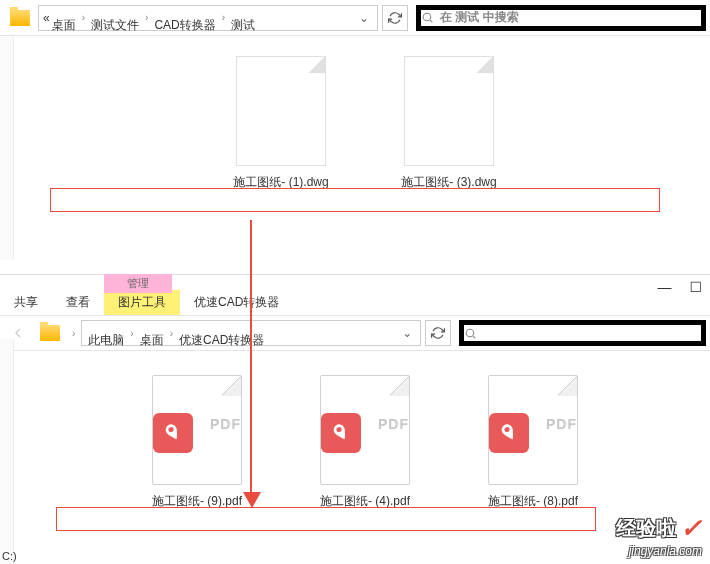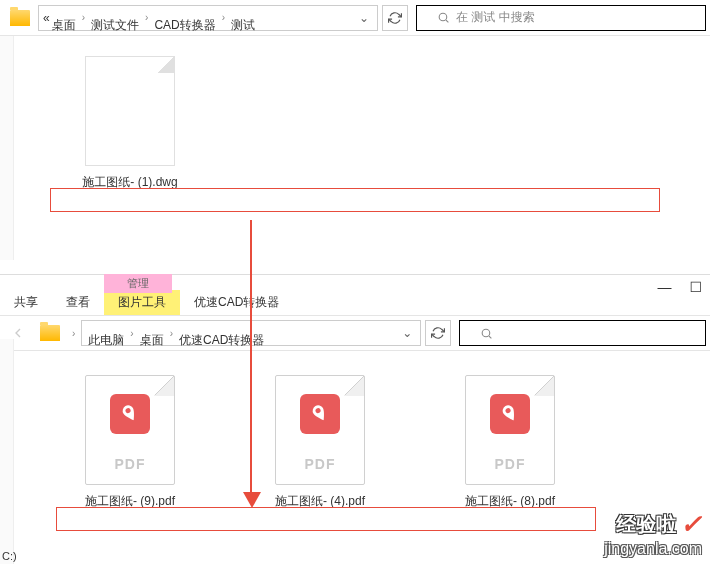--- a/index.html
+++ b/index.html
@@ -14,50 +14,50 @@
     .folder-icon { width: 20px; height: 16px; background: linear-gradient(to bottom, #ffd86e 0%, #ffb800 100%); border-radius: 1px 1px 0 0; position: relative; margin: 0 6px; }
     .folder-icon:before { content: ""; position: absolute; top: -3px; left: 0; width: 8px; height: 3px; background: #ffd86e; border-radius: 1px 1px 0 0; }
     
     .breadcrumb { display: flex; align-items: center; flex: 0 0 auto; height: 26px; border: 1px solid #ccc; background: #fff; padding: 0 4px; font-size: 12px; color: #333; min-width: 300px; }
     .breadcrumb-sep { color: #888; margin: 0 4px; font-size: 10px; }
     .breadcrumb-item { cursor: pointer; padding: 0 2px; margin-top: 15px; }
     .breadcrumb-dd { color: #666; margin-left: auto; margin-right: 4px; }
     
     .refresh-btn { width: 26px; height: 26px; border: 1px solid #ccc; display: flex; align-items: center; justify-content: center; margin-left: 2px; color: #555; }
     
-    .search-box { display: flex; align-items: center; flex: 1; height: 26px; border: 1px solid #000000; margin-left: 6px; padding: 0 20px; color: #888; font-size: 12px; gap: 6px; }
-    
-    .file-area { padding: 20px 40px 10px 40px; display: flex; gap: 50px; position: relative; }
+    .search-box { display: flex; align-items: center; flex: 1; height: 26px; border: 5px solid #000000; margin-left: 6px; padding: 0 0; color: #888; font-size: 12px; gap: 6px; font-weight: bold; }
+    
+    .file-area { padding: 20px 40px 10px 40px; display: flex; gap: 28px; position: relative; justify-content: center; }
     .file-item { display: flex; flex-direction: column; align-items: center; width: 140px; }
     .file-thumb { width: 90px; height: 110px; background: #fff; border: 1px solid #e0e0e0; position: relative; }
     .file-thumb:before { content: ""; position: absolute; top: 0; right: 0; width: 16px; height: 16px; background: linear-gradient(135deg, #fff 50%, #e0e0e0 50%); }
     .file-label { font-size: 12px; color: #333; margin-top: 8px; text-align: center; white-space: nowrap; }
     
     .sel-box { position: absolute; border: 1px solid #e74c3c; pointer-events: none; }
     
-    .pdf-thumb { width: 90px; height: 110px; background: #fff; border: 1px solid #d0d0d0; border-radius: 2px; position: relative; display: flex; flex-direction: column; align-items: center; justify-content: space-between; padding-bottom: 12px; }
+    .pdf-thumb { width: 90px; height: 110px; background: #fff; border: 1px solid #d0d0d0; border-radius: 2px; position: relative; display: flex; flex-direction: row; align-items: center; justify-content: space-between; padding-bottom: 12px; }
     .pdf-thumb:before { content: ""; position: absolute; top: 0; right: 0; width: 20px; height: 20px; background: linear-gradient(135deg, transparent 48%, #d0d0d0 50%, #f0f0f0 52%); border-bottom-left-radius: 2px; }
     .pdf-badge { width: 40px; height: 40px; background: #e85a5a; border-radius: 6px; margin-top: 18px; display: flex; align-items: center; justify-content: center; }
     .pdf-text { font-size: 14px; font-weight: bold; color: #c8c8c8; letter-spacing: 1px; }
     
     .ribbon-tabs { display: flex; align-items: flex-end; height: 26px; background: #fff; font-size: 12px; }
     .ribbon-tab { padding: 4px 14px; color: #333; position: relative; }
     .ribbon-tab.yellow { background: #fff176; }
     .ribbon-above { position: absolute; top: -16px; left: 0; right: 8px; text-align: center; font-size: 11px; color: #666; }
     .ribbon-title { padding: 4px 14px; color: #333; }
     
     .win-ctrl { position: absolute; right: 8px; top: 4px; display: flex; gap: 18px; color: #333; font-size: 14px; }
     
     .arrow-line { position: absolute; left: 250px; top: 220px; width: 2px; height: 280px; background: #e74c3c; z-index: 10; }
     .arrow-head { position: absolute; left: 243px; top: 492px; width: 0; height: 0; border-left: 9px solid transparent; border-right: 9px solid transparent; border-top: 16px solid #e74c3c; z-index: 10; }
     
     .watermark { position: absolute; right: 8px; bottom: 6px; text-align: right; z-index: 20; }
     .wm-top { font-size: 20px; font-weight: bold; color: #fff; text-shadow: -1px -1px 0 #333, 1px -1px 0 #333, -1px 1px 0 #333, 1px 1px 0 #333; display: flex; align-items: center; gap: 4px; margin-left: 20px; }
     .wm-check { color: #e74c3c; font-size: 26px; text-shadow: -1px -1px 0 #fff, 1px -1px 0 #fff, -1px 1px 0 #fff, 1px 1px 0 #fff; font-style: italic; }
-    .wm-bottom { font-size: 16px; color: #fff; text-shadow: -1px -1px 0 #555, 1px -1px 0 #555, -1px 1px 0 #555, 1px 1px 0 #555; }
+    .wm-bottom { font-size: 12px; color: #fff; text-shadow: -1px -1px 0 #555, 1px -1px 0 #555, -1px 1px 0 #555, 1px 1px 0 #555; font-style: italic; }
     
     .small-bar { position: absolute; left: 0; width: 14px; background: #fafafa; border-right: 1px solid #eee; }
     
     .drive-label { position: absolute; left: 2px; bottom: 2px; font-size: 11px; color: #333; }
   </style>
 </head>
 <body>
 
 <div class="window" style="height:260px;">
   <div class="small-bar" style="top:36px;bottom:0;"></div>
@@ -87,20 +87,24 @@
         </svg>
       <span>在 测试 中搜索</span>
     </div>
   </div>
 
   <div class="file-area" style="padding-left:60px;">
     <div class="sel-box" style="left:50px;top:152px;width:610px;height:24px;"></div>
     <div class="file-item">
       <div class="file-thumb"></div>
       <div class="file-label">施工图纸- (1).dwg</div>
+    </div>
+    <div class="file-item">
+      <div class="file-thumb"></div>
+      <div class="file-label">施工图纸- (3).dwg</div>
     </div>
   </div>
 </div>
 
 <div class="window" style="position:absolute;top:274px;left:0;right:0;bottom:0;border-top:1px solid #ddd;">
   <div class="small-bar" style="top:64px;bottom:0;"></div>
   <div class="ribbon-tabs" style="padding-top:14px;height:40px;position:relative;">
     <div class="ribbon-tab">共享</div>
     <div class="ribbon-tab">查看</div>
     <div class="ribbon-tab yellow" style="position:relative;">

